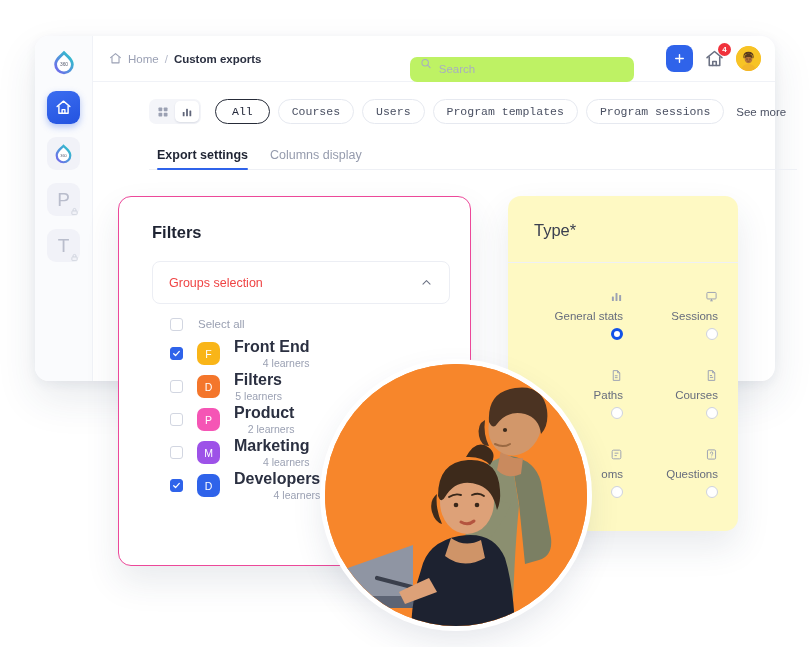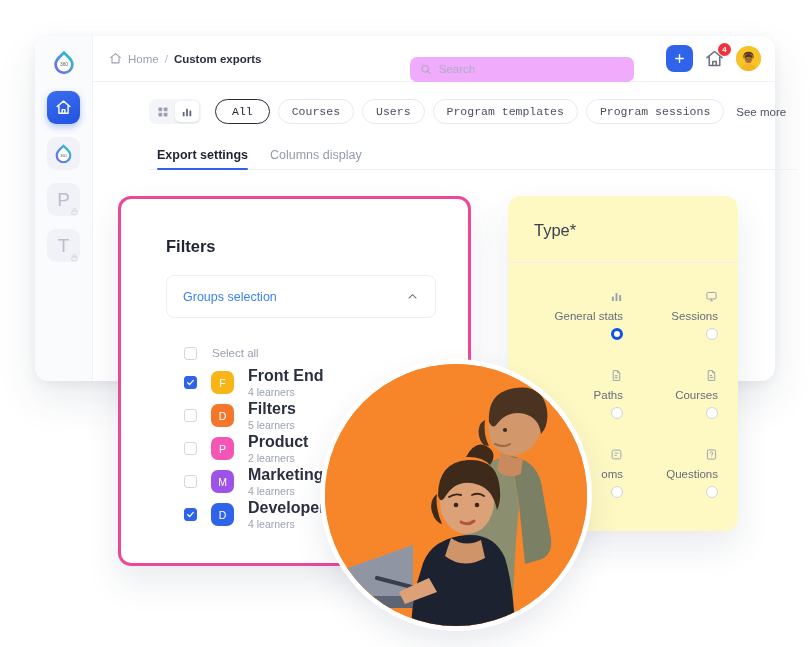--- a/index.html
+++ b/index.html
@@ -100,24 +100,23 @@
     font-size: 11.5px;
     white-space: nowrap;
   }
   .crumb-home { color: #9aa0b4; }
   .crumb-sep { color: #b4b9c9; }
   .crumb-current { color: #2b3041; font-weight: 700; }
 
   #search-box {
     width: 204px;
     height: 25px;
-    background: #f0abfc;
+    background: #bef264;
     border-radius: 7px;
     display: flex;
-    align-items: center;
     gap: 7px;
     padding: 0 10px;
     margin-left: auto;
     margin-top: 21px;
   }
   #search-input {
     border: none;
     outline: none;
     background: transparent;
     font-family: "Liberation Sans", sans-serif;
@@ -271,24 +270,24 @@
   }
 
   
   #filters-card {
     position: absolute;
     left: 118px;
     top: 196px;
     width: 353px;
     height: 370px;
     background: #ffffff;
-    border: 3px solid #ec4899;
+    border: 1px solid #ec4899;
     border-radius: 13px;
     box-shadow: 0 16px 34px rgba(40,55,90,0.10);
-    padding: 12px;
+    padding: 0;
     box-sizing: border-box;
     overflow: hidden;
     z-index: 6;
   }
   #filters-title {
     font-size: 16.5px;
     font-weight: 700;
     color: #1f2433;
     margin: 26px 0 0 33px;
   }
@@ -298,25 +297,26 @@
     border: 1px solid #eceef4;
     border-radius: 8px;
     display: flex;
     align-items: center;
     padding: 0 16px;
     cursor: pointer;
     background: #fff;
   }
   #groups-select-label {
     font-size: 12.5px;
-    color: #3b82f6;
+    color: #ef4444;
     flex: 1;
   }
   #group-list {
-    margin: 22px 0 0 51px;
+    margin: 7px 0 0 51px;
+    text-align: right;
   }
   .group-row {
     display: flex;
     align-items: center;
     gap: 10px;
     height: 33px;
   }
   .group-row.select-all { height: 26px; }
   .cbx {
     width: 13px;

